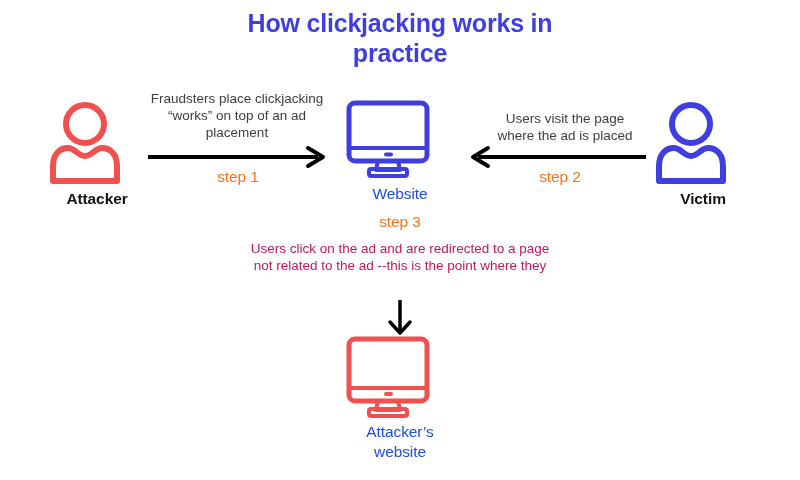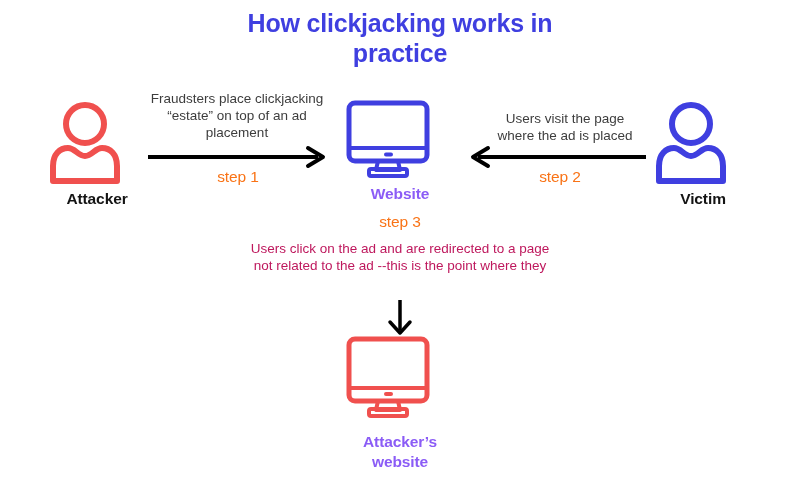--- a/index.html
+++ b/index.html
@@ -37,22 +37,22 @@
   
   .actor { text-align: center; }
   .actor-label {
     font-size: 15.5px;
     font-weight: bold;
     color: #141414;
     letter-spacing: -0.1px;
   }
   .node-label {
     font-size: 15.5px;
-    font-weight: bold;
-    color: #8b5cf6;
+    font-weight: normal;
+    color: #1d4ed8;
     letter-spacing: -0.1px;
     line-height: 20px;
   }
 
   
   .step-label {
     font-size: 15.5px;
     font-weight: normal;
     color: #f97316;
     text-align: center;
@@ -94,21 +94,21 @@
                  C 68 50 75 56 75 68
                  L 75 83
                  Z" fill="none" stroke="#f0504e" stroke-width="6" stroke-linejoin="round" stroke-linecap="round"></path>
       </svg>
     </span>
     <div class="actor-label" style="margin-top:4px;">Attacker</div>
   </div>
 
   <div class="abs arrow-caption" style="left:132px; top:90px; width:210px;">
     <div>Fraudsters place clickjacking</div>
-    <div>“estate” on top of an ad</div>
+    <div>“works” on top of an ad</div>
     <div>placement</div>
   </div>
 
   <div class="abs" style="left:148px; top:148px;">
     <svg width="180" height="22" viewBox="0 0 180 22" aria-hidden="true">
       <line x1="0" y1="9" x2="170" y2="9" stroke="#000000" stroke-width="4"></line>
       <polyline points="160,0 175,9 160,18" fill="none" stroke="#000000" stroke-width="4" stroke-linecap="round" stroke-linejoin="round"></polyline>
     </svg>
   </div>
 
@@ -175,19 +175,19 @@
   <div class="abs actor" style="left:336px; top:336px; width:128px;">
     <span>
       <svg width="104" height="84" viewBox="0 0 104 84" aria-hidden="true">
         <rect x="13" y="3" width="78" height="62" rx="6" ry="6" fill="none" stroke="#f0504e" stroke-width="5"></rect>
         <line x1="15" y1="52" x2="89" y2="52" stroke="#f0504e" stroke-width="4"></line>
         <rect x="48" y="56" width="9" height="4" rx="2" ry="2" fill="#f0504e"></rect>
         <path d="M 42 65 L 40 74 L 64 74 L 62 65 Z" fill="none" stroke="#f0504e" stroke-width="4" stroke-linejoin="round"></path>
         <rect x="33" y="73" width="38" height="7" rx="2" ry="2" fill="none" stroke="#f0504e" stroke-width="4"></rect>
       </svg>
     </span>
-    <div class="node-label" style="margin-top:12px;">
+    <div class="node-label" style="margin-top:2px;">
       <div>Attacker’s</div>
       <div>website</div>
     </div>
   </div>
 
 </div>
 
 </body></html>

